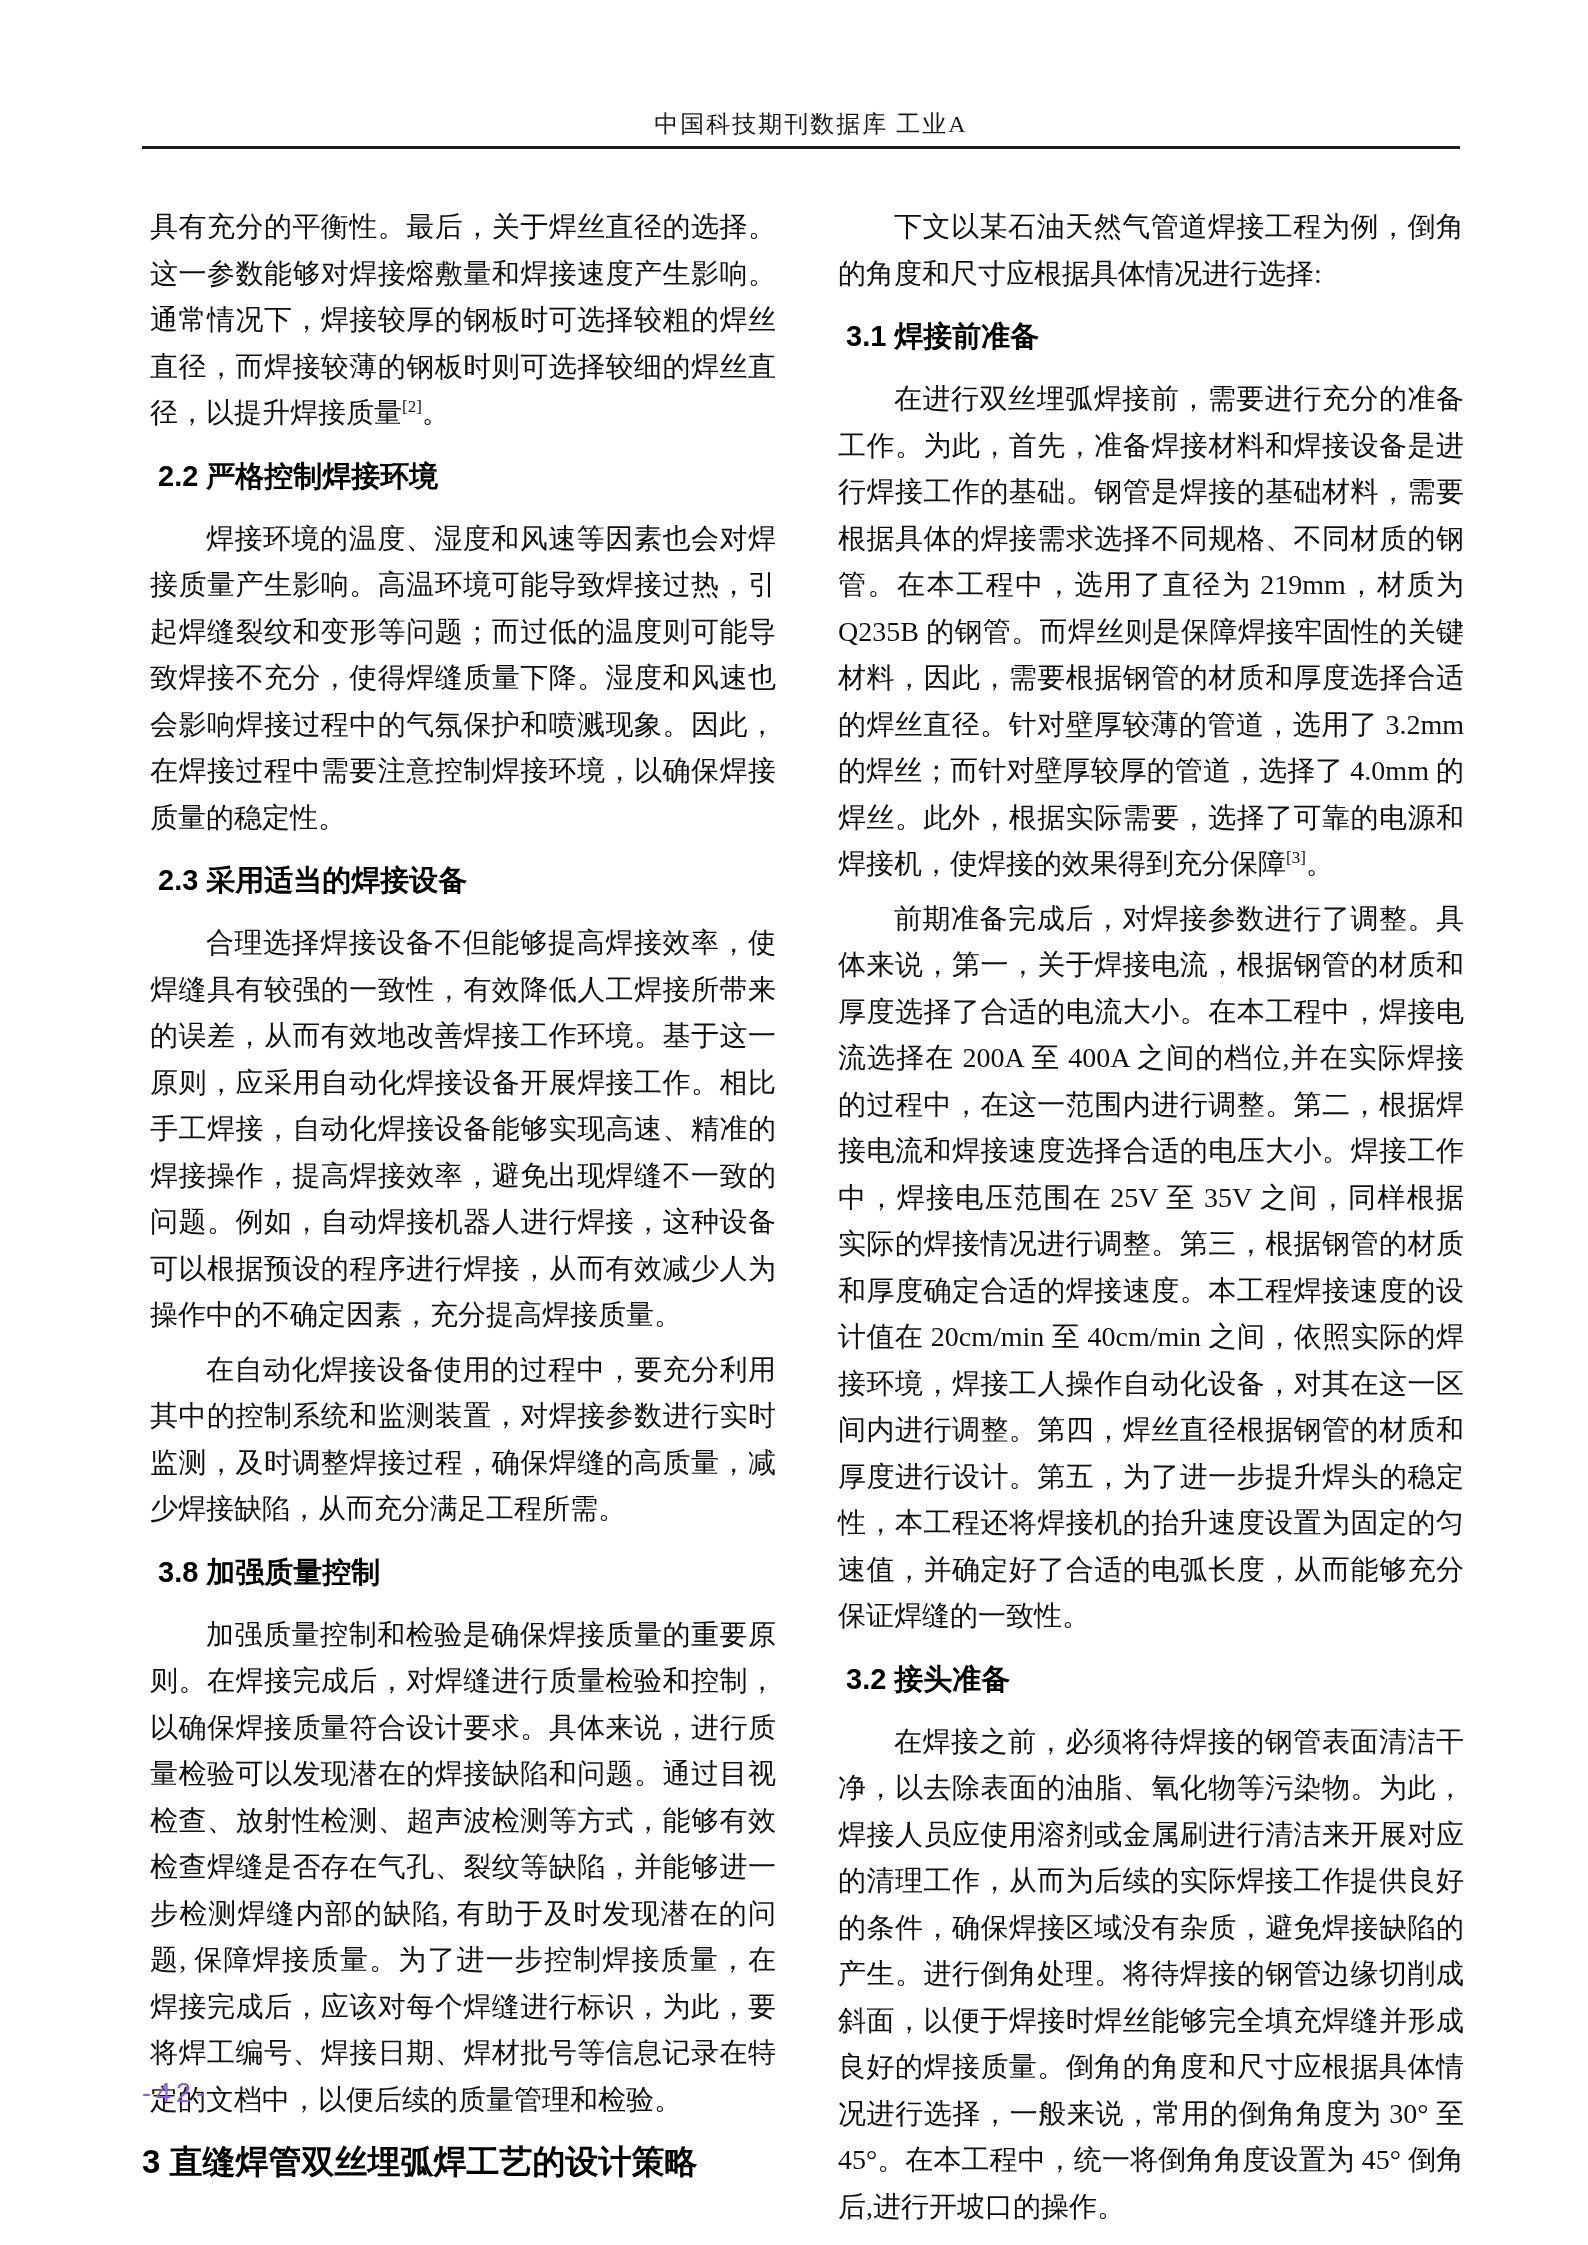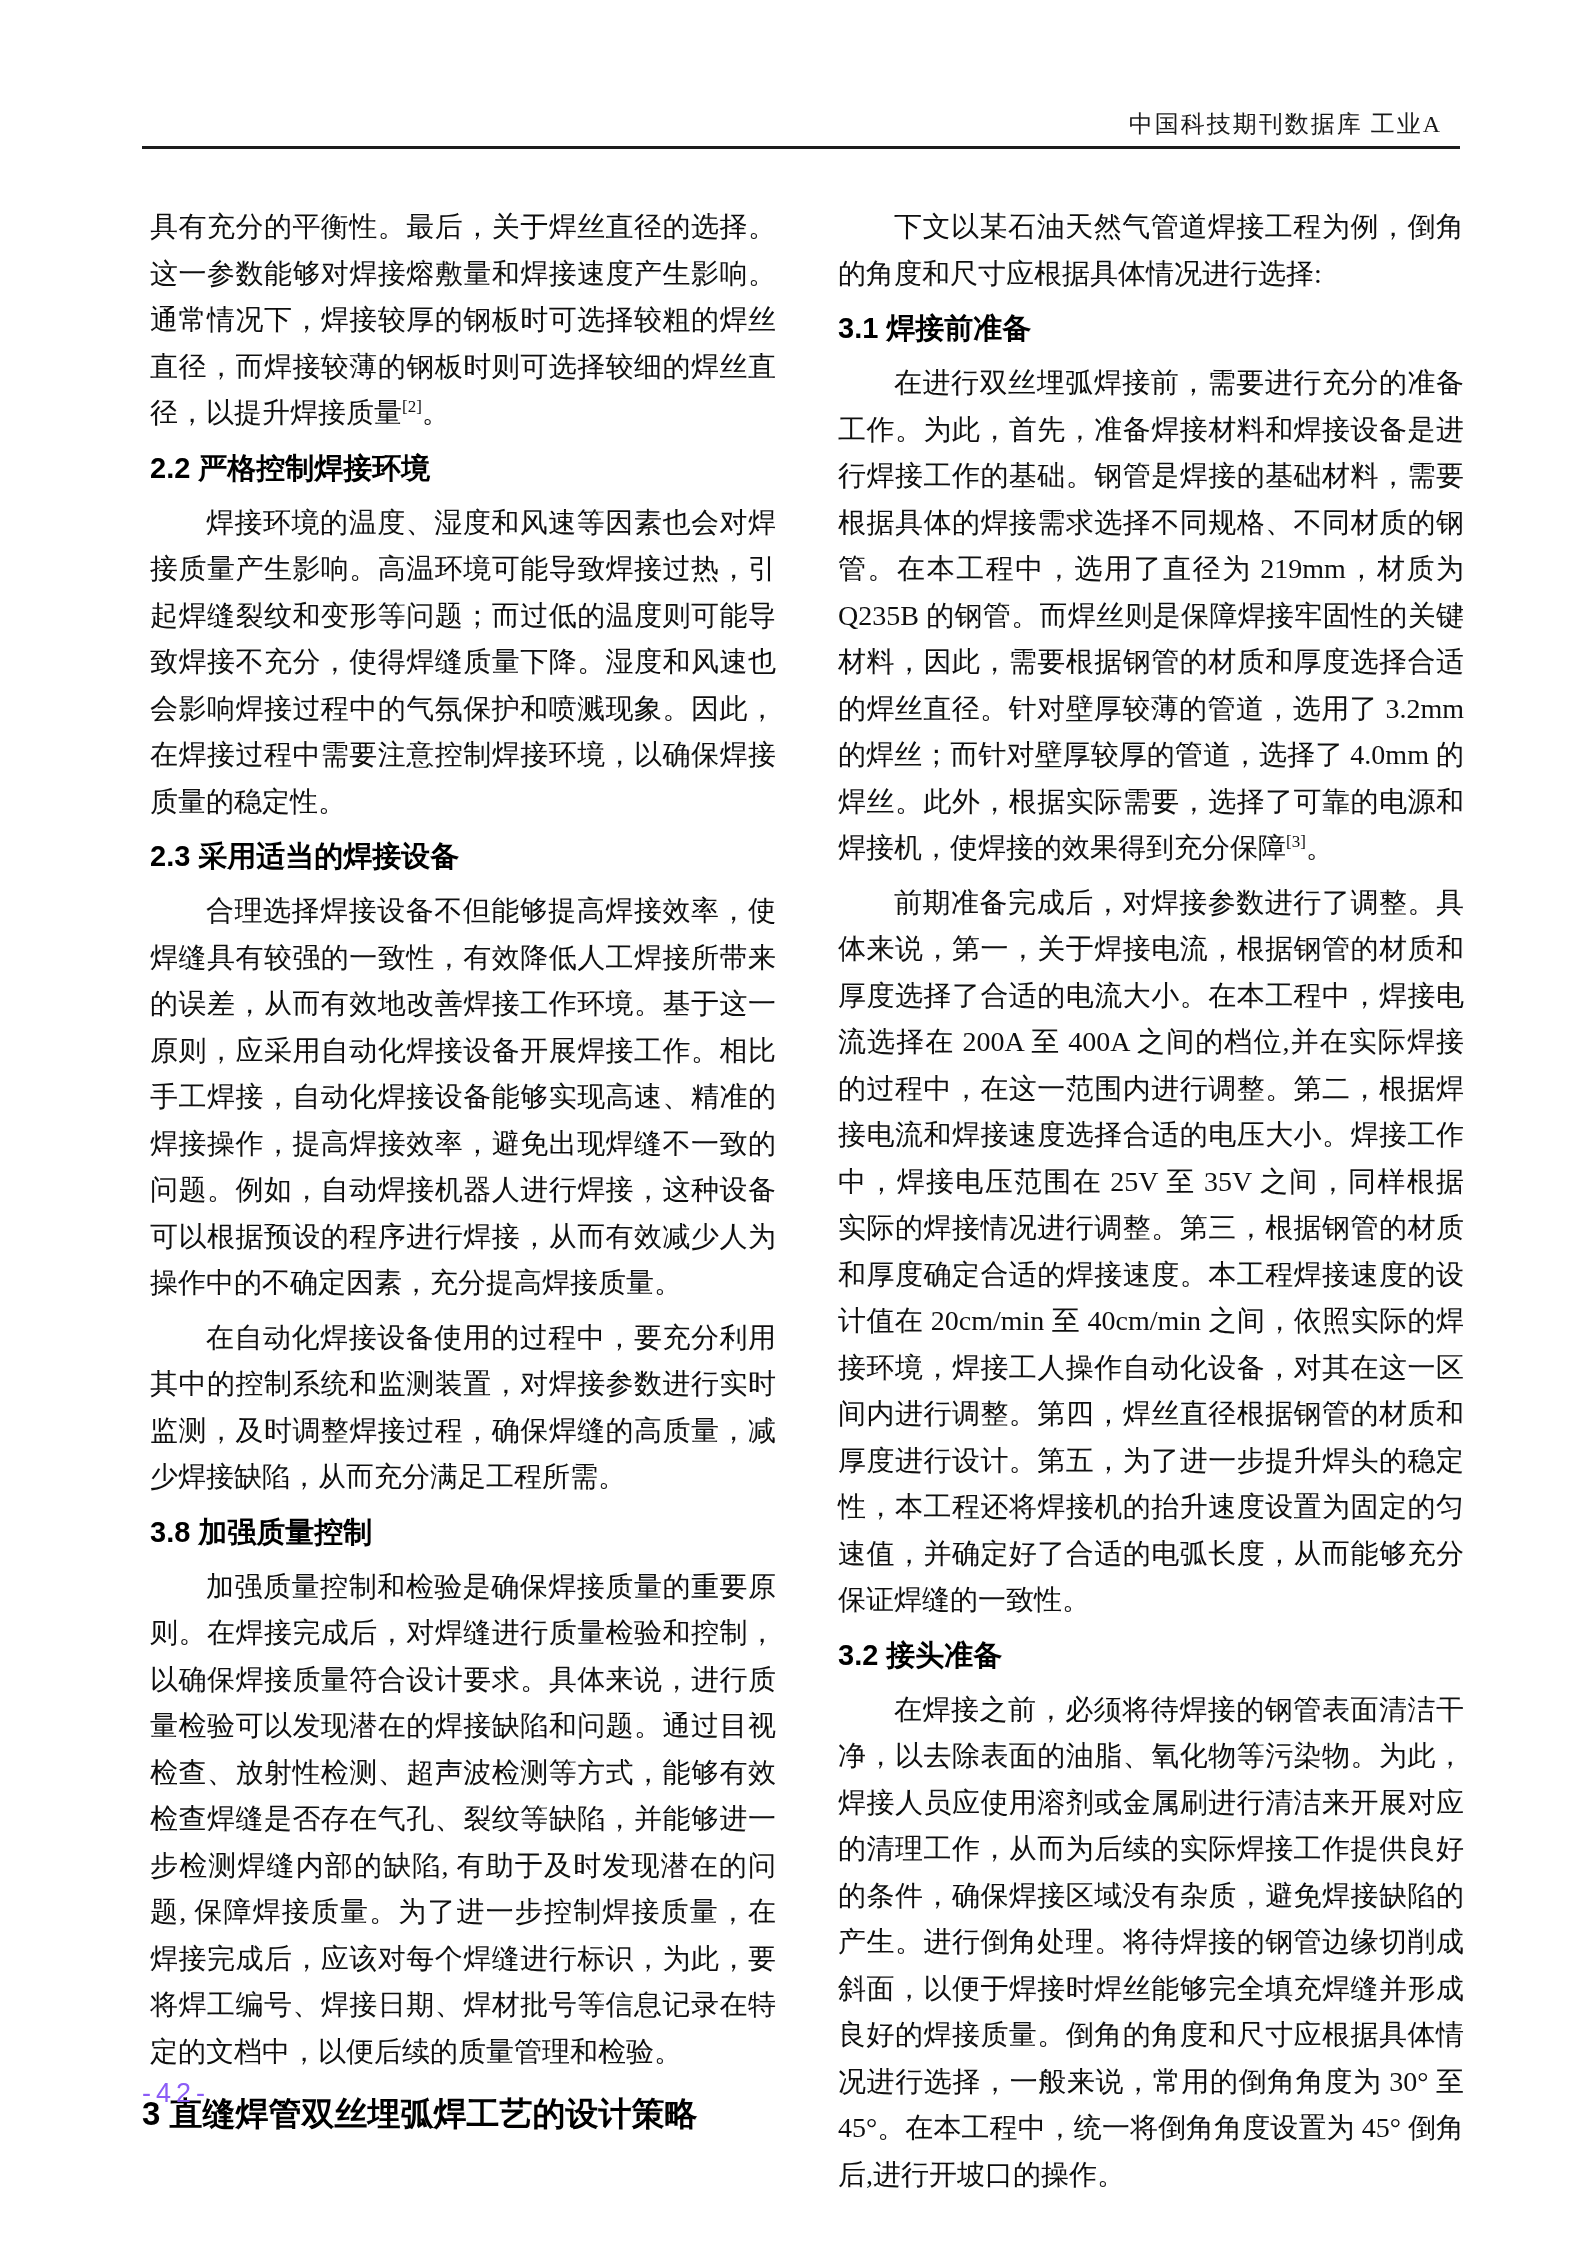--- a/index.html
+++ b/index.html
@@ -12,23 +12,23 @@
     position: relative;
     width: 1588px;
     height: 2245px;
     background: #ffffff;
     overflow: hidden;
     font-family: "Liberation Serif", "DejaVu Serif", serif;
   }
   .journal-header {
     position: absolute;
     top: 108px;
-    left: 124px;
+    left: 152px;
     width: 1318px;
-    text-align: right;
+    text-align: center;
     font-size: 24px;
     letter-spacing: 2px;
     color: #1a1a1a;
     white-space: nowrap;
     font-family: Liberation Serif, serif;
   }
   .header-divider {
     position: absolute;
     top: 146px;
     left: 142px;
@@ -58,21 +58,21 @@
     text-indent: 2em;
     font-family: "Liberation Serif", "DejaVu Serif", serif;
   }
   .block-p.no-indent { text-indent: 0; }
   .block-p sup {
     font-size: 17px;
     line-height: 0;
     vertical-align: super;
   }
   .block-h2 {
-    margin: 8px;
+    margin: 16px;
     font-family: "Liberation Sans", "DejaVu Sans", sans-serif;
     font-weight: 700;
     font-size: 29px;
     line-height: 47px;
     color: #000000;
   }
   .block-h1 {
     margin: 10px 0 0 0;
     font-family: "Liberation Sans", "DejaVu Sans", sans-serif;
     font-weight: 700;

